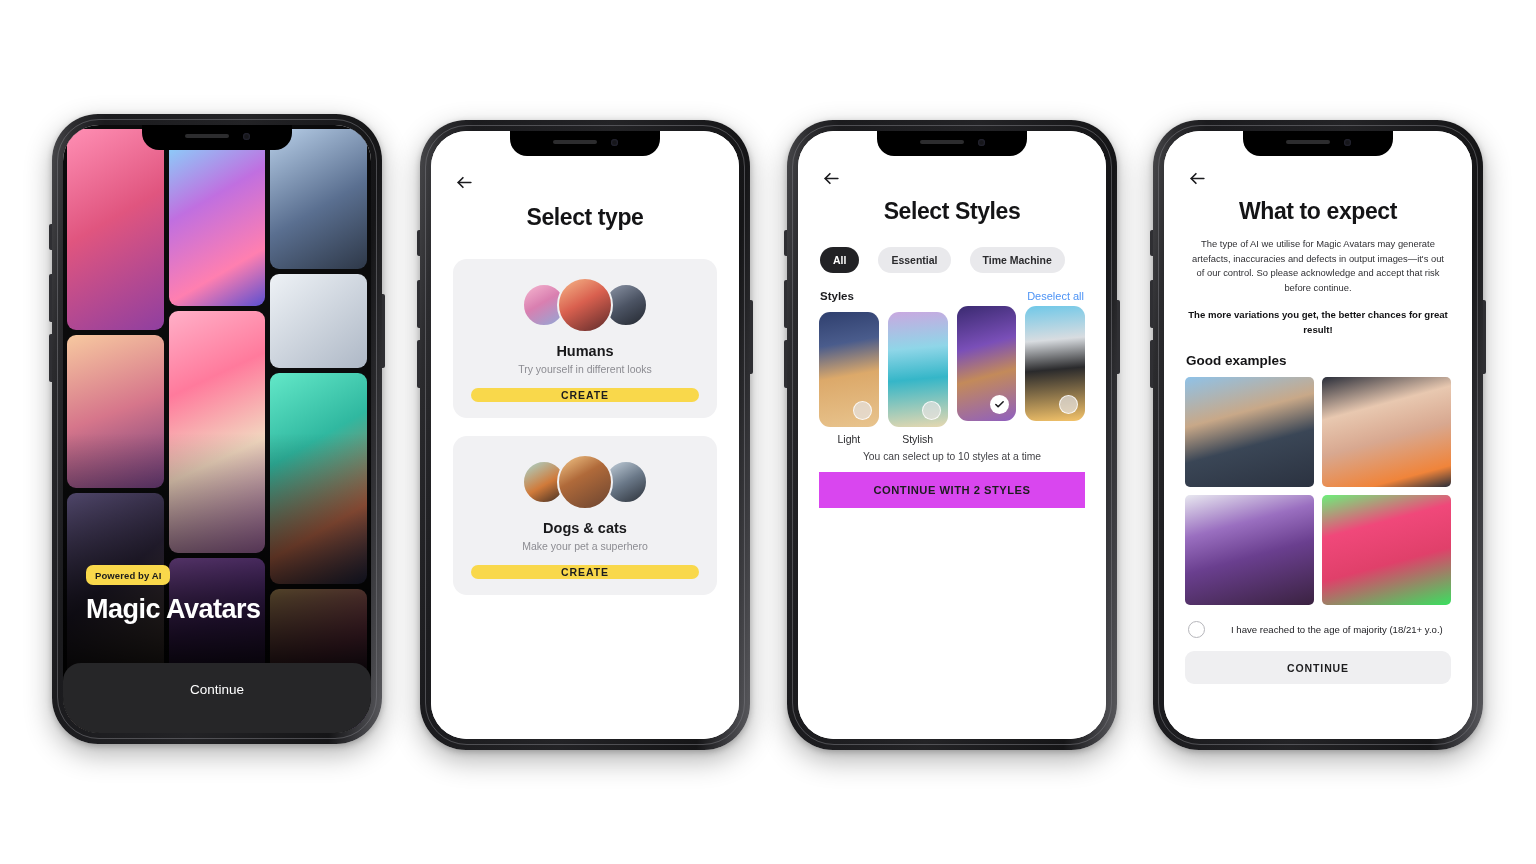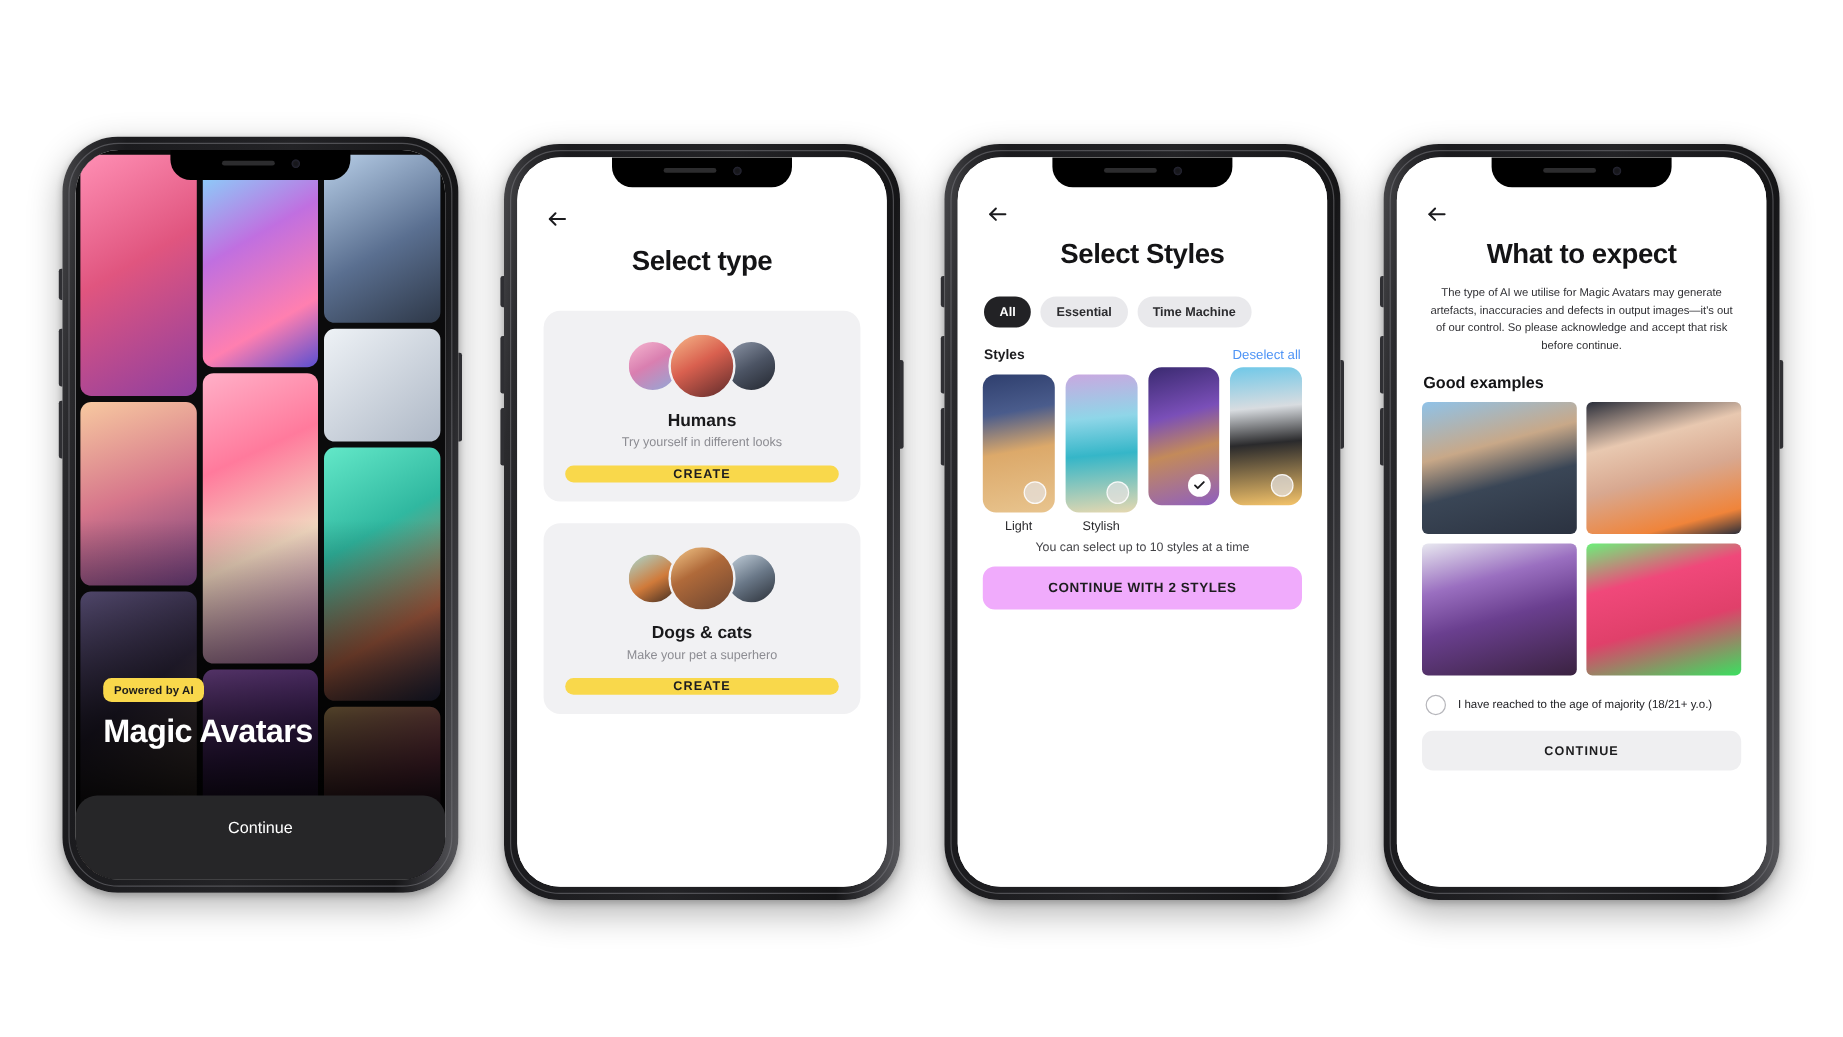--- a/index.html
+++ b/index.html
@@ -106,21 +106,21 @@
   .av.lg { width:56px; height:56px; z-index:2; margin:0 -9px; }
   .card-h { font-size:14.5px; font-weight:bold; color:#19191b; margin-top:9px; }
   .card-s { font-size:10.5px; color:#8c8c92; margin-top:4px; }
   .ybtn {
     margin-top: 13px; height: 14px; border-radius: 9px; background:#F9D84B;
     display:flex; align-items:center; justify-content:center;
     font-size:10.5px; font-weight:bold; color:#1d1d1f; letter-spacing:.9px;
   }
 
   
-  .chips { display:flex; gap:8px; padding: 0 22px; margin-top: 22px; }
+  .chips { display:flex; gap:19px; padding: 0 22px; margin-top: 22px; }
   .chip {
     height: 26px; padding: 0 13px; border-radius: 13px; background:#e9e9ec;
     display:flex; align-items:center; font-size:10.5px; font-weight:bold; color:#2b2b2e;
   }
   .chip.on { background:#222225; color:#fff; }
   .styles-row {
     display:flex; justify-content:space-between; align-items:center;
     padding: 0 22px; margin-top: 17px;
   }
   .styles-lbl { font-size:11.5px; font-weight:bold; color:#1b1b1e; }
@@ -131,32 +131,32 @@
   .sel {
     position:absolute; right:7px; bottom:7px; width:19px; height:19px; border-radius:50%;
     display:flex; align-items:center; justify-content:center;
   }
   .sel.off { background: rgba(228,226,224,.72); border:1.2px solid rgba(255,255,255,.85); }
   .sel.on  { background:#ffffff; }
   .sel.on svg { width:11px; height:11px; }
   .scap { text-align:center; font-size:10.5px; color:#2a2a2d; margin-top:6px; }
   .hint { text-align:center; font-size:10.3px; color:#434347; margin-top:12px; }
   .bigybtn {
-    margin: 10px 21px 0 21px; height: 36px; border-radius: 10px; background:#f0abfc;
+    margin: 10px 21px 0 21px; height: 36px; border-radius: 0; background:#d946ef;
     display:flex; align-items:center; justify-content:center;
     font-size:11.2px; font-weight:bold; color:#1d1d1f; letter-spacing:.5px;
   }
 
   
   .p4-body { font-size:9.4px; line-height:1.55; color:#303034; text-align:center; padding: 0 24px; margin-top:12px; }
   .p4-bold { font-size:9.6px; line-height:1.5; color:#121214; font-weight:bold; text-align:center; padding: 0 22px; margin-top:13px; }
   .p4-h { font-size:13.5px; font-weight:bold; color:#141416; padding: 0 22px; margin-top:16px; }
   .exgrid { display:grid; grid-template-columns: 1fr 1fr; gap: 8px; padding: 0 21px; margin-top: 9px; }
   .exthumb { width:100%; height: 110px; border-radius: 5px; overflow:hidden; }
-  .agerow { display:flex; align-items:center; gap:10px; padding: 0 24px; margin-top: 16px; }
+  .agerow { display:flex; align-items:center; gap:26px; padding: 0 24px; margin-top: 16px; }
   .radio { width:17px; height:17px; border-radius:50%; border:1.6px solid #b6b6bb; flex:none; }
   .agelbl { font-size:9.6px; color:#232327; }
   .greybtn {
     margin: 13px 21px 0 21px; height: 33px; border-radius: 9px; background:#efeff1;
     display:flex; align-items:center; justify-content:center;
     font-size:10.5px; font-weight:bold; color:#1d1d1f; letter-spacing:.9px;
   }
 </style>
 </head>
 <body>
@@ -328,20 +328,21 @@
       </div>
       <div class="app">
         <div class="backbar" style="padding-top:38px;">
           <svg class="back-ico" viewBox="0 0 24 24" fill="none" stroke="#1b1b1e" stroke-width="2.1" stroke-linecap="round" stroke-linejoin="round">
               <path d="M20 12H4"></path>
               <path d="M10 6l-6 6 6 6"></path>
             </svg>
         </div>
         <div class="scr-title" style="margin-top:10px;">What to expect</div>
         <div class="p4-body">The type of AI we utilise for Magic Avatars may generate artefacts, inaccuracies and defects in output images—it's out of our control. So please acknowledge and accept that risk before continue.</div>
+        <div class="p4-bold">The more variations you get, the better chances for great result!</div>
         <div class="p4-h">Good examples</div>
 
         <div class="exgrid">
           <div class="exthumb" style="background:linear-gradient(165deg,#8fc2e8 0%,#c8a888 35%,#3a4656 60%,#2b3240 100%);"></div>
           <div class="exthumb" style="background:linear-gradient(165deg,#2a2e3a 0%,#e8c8b0 30%,#d8a890 55%,#f0843a 85%,#2a2e3a 100%);"></div>
           <div class="exthumb" style="background:linear-gradient(165deg,#e8e8f0 0%,#9a6fc0 30%,#6a3f8f 55%,#3a2240 100%);"></div>
           <div class="exthumb" style="background:linear-gradient(165deg,#6cf07a 0%,#f0487a 30%,#e0406a 60%,#3ae060 100%);"></div>
         </div>
 
         <div class="agerow">

